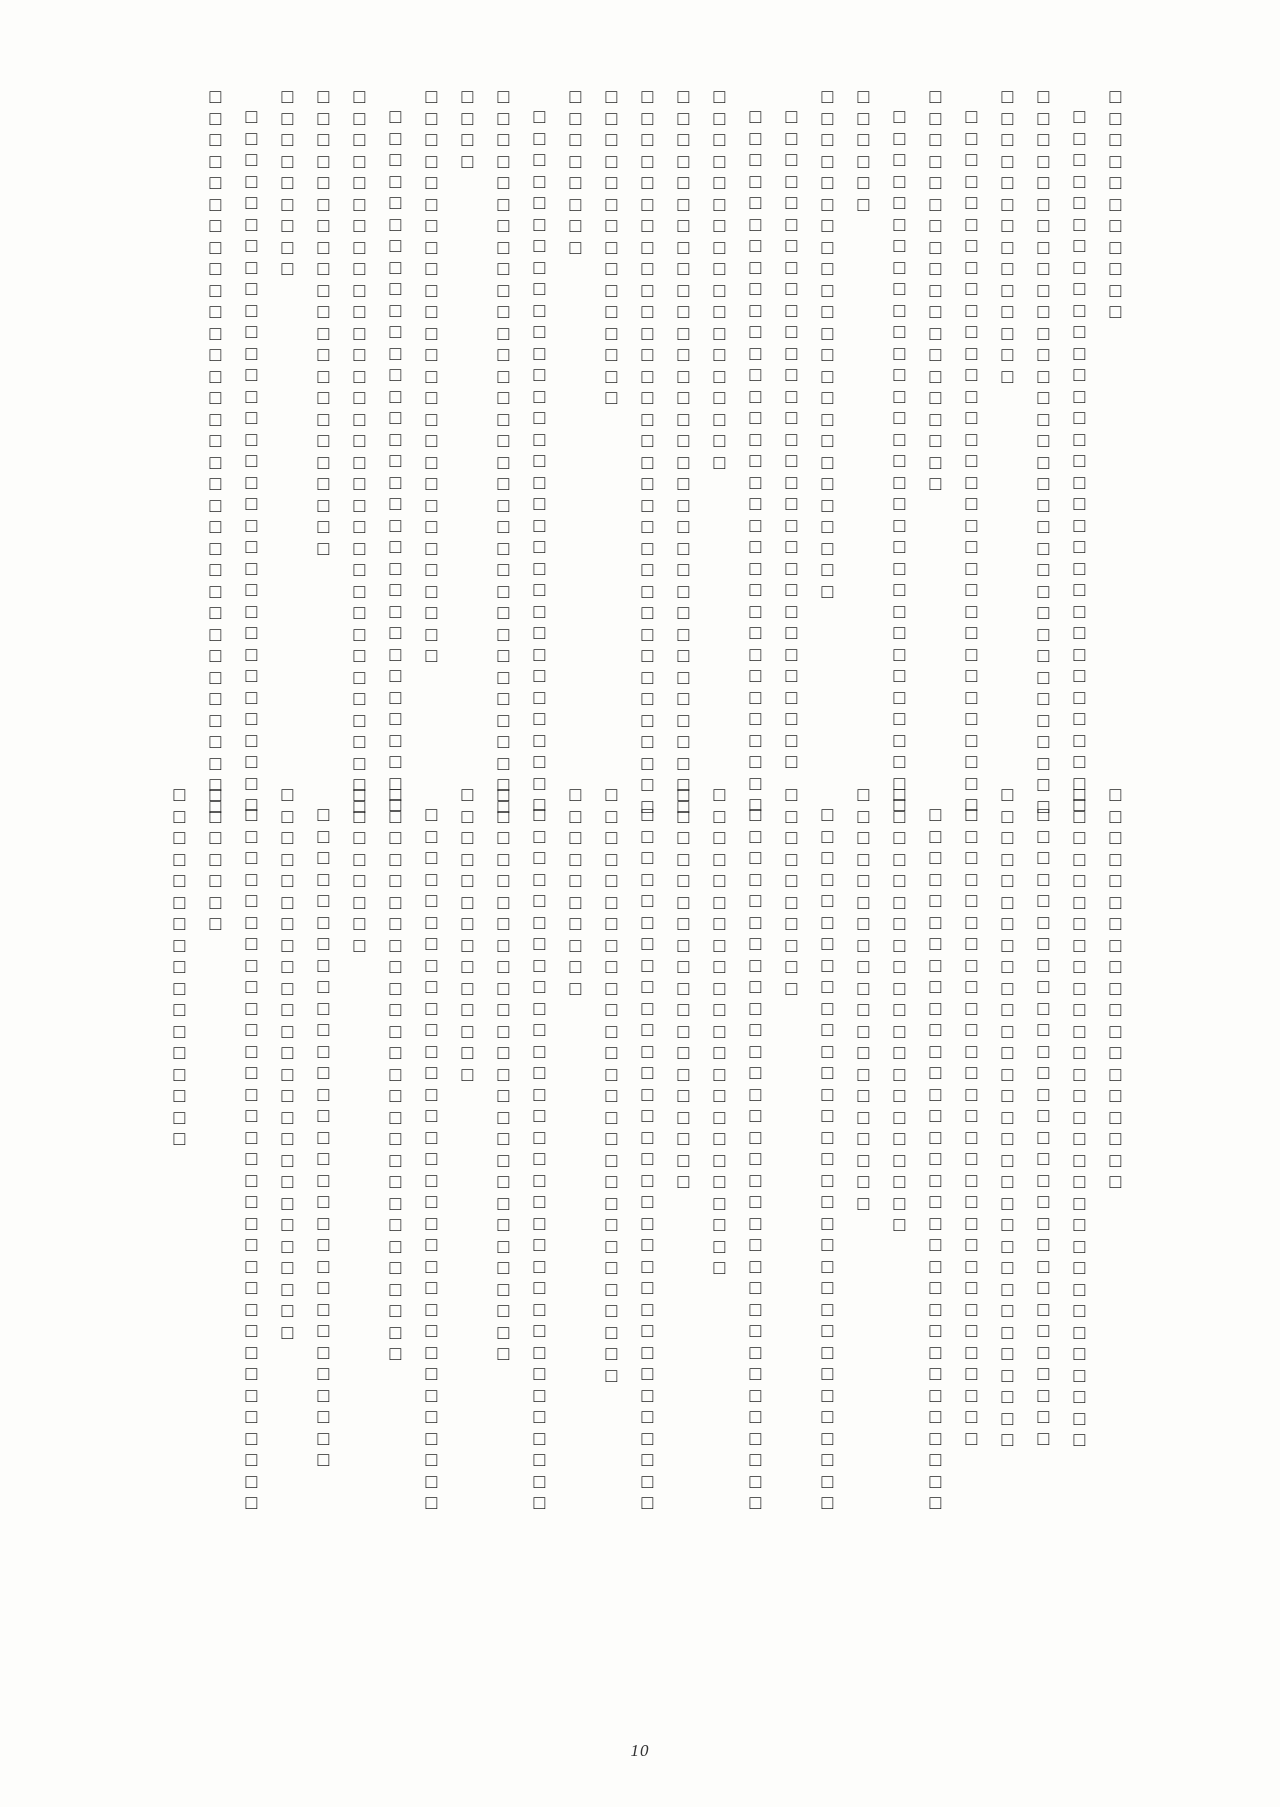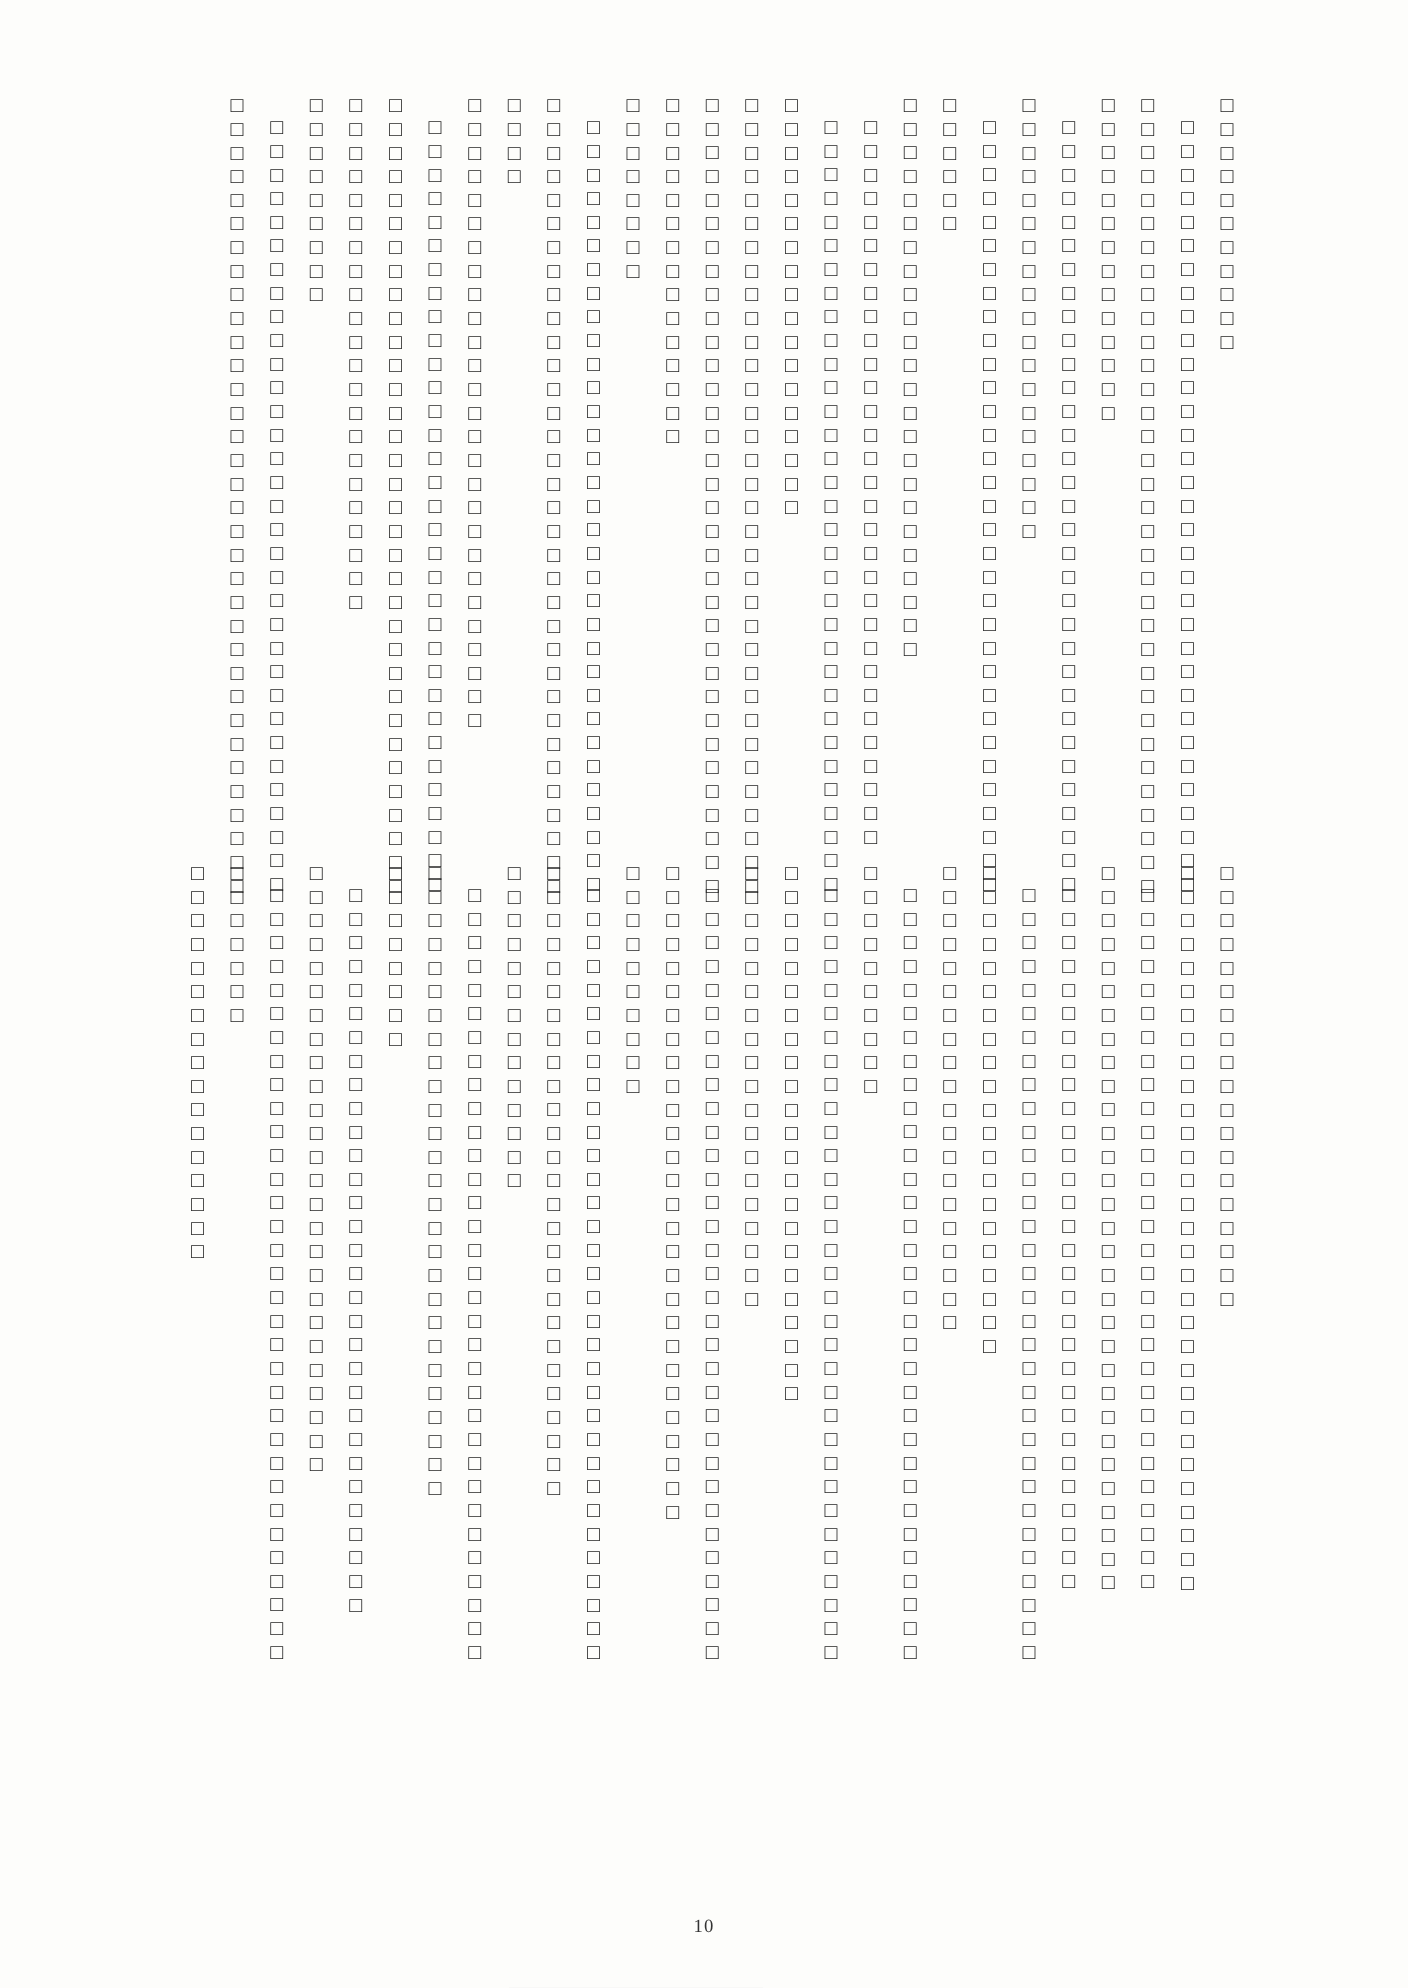--- a/index.html
+++ b/index.html
@@ -36,20 +36,21 @@
   .vline.indent { text-indent: 20px; }  
 
   .page-number {
     position: absolute;
     left: 0; right: 0;
     bottom: 46px;
     text-align: center;
     font-size: 17px;
     letter-spacing: 1px;
     color: #333;
+    font-style: italic;
   }
 </style>
 </head>
 <body>
 
 <main class="page">
 
   <section class="vblock" id="top-block">
       <p class="vline">□□□□□□□□□□□</p>
       <p class="vline indent">□□□□□□□□□□□□□□□□□□□□□□□□□□□□□□□□□</p>

